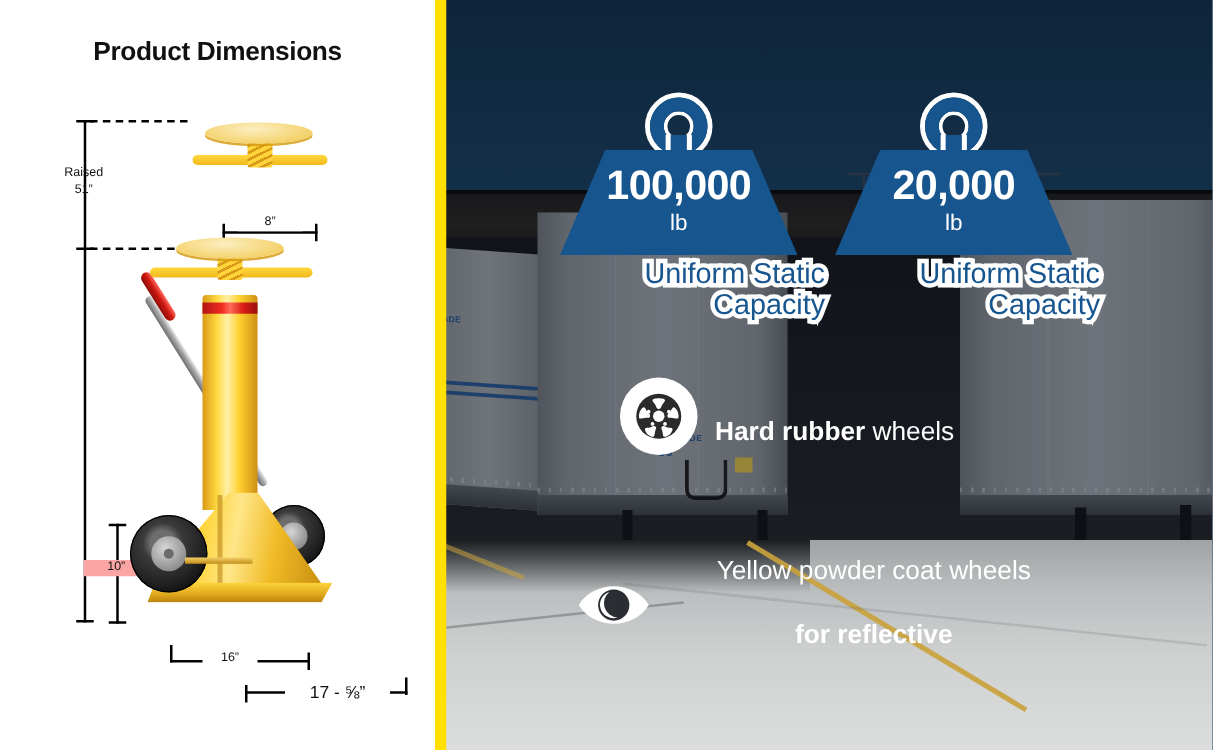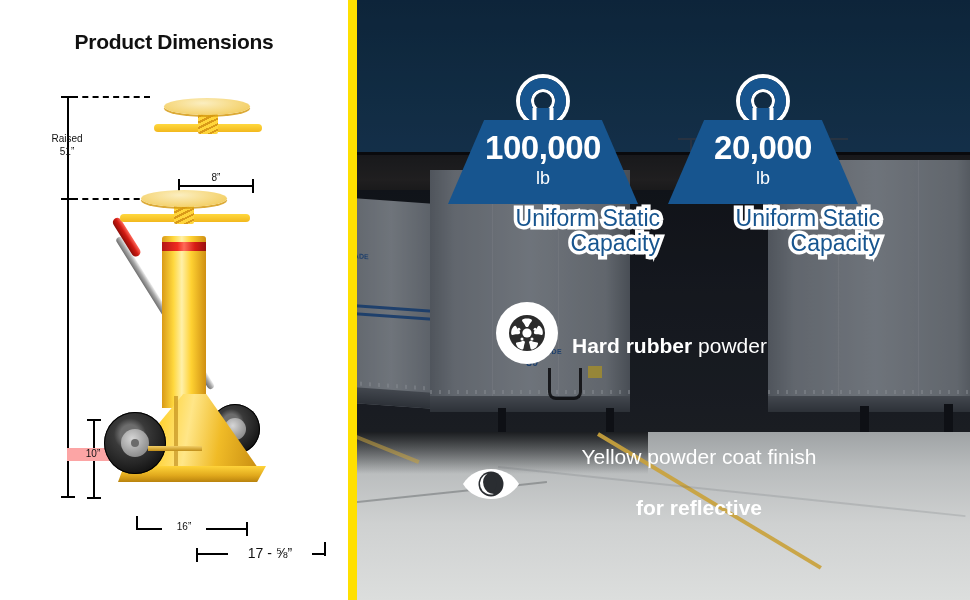--- a/index.html
+++ b/index.html
@@ -465,33 +465,33 @@
           <g fill="#ffffff">
             <path d="M22 7.6 c2.6 0 5.0 0.7 5.0 1.6 c0 1.2 -1.8 2.6 -2.6 4.3 c-0.7 1.5 -0.8 2.6 -2.4 2.6 s-1.7 -1.1 -2.4 -2.6 c-0.8 -1.7 -2.6 -3.1 -2.6 -4.3 c0 -0.9 2.4 -1.6 5.0 -1.6 Z"></path>
             <path d="M37.2 18.3 c0.8 2.5 0.9 5.0 0.1 5.4 c-1.1 0.6 -3.2 -0.5 -5.1 -0.5 c-1.7 0 -2.7 0.4 -3.2 -1.1 c-0.5 -1.5 0.6 -2.0 1.8 -3.3 c1.3 -1.4 1.8 -3.7 2.9 -4.0 c0.8 -0.2 2.6 1.5 3.5 3.5 Z"></path>
             <path d="M31.1 36.4 c-2.1 1.6 -4.4 2.5 -5.1 1.9 c-0.9 -0.8 -0.7 -3.1 -1.3 -4.9 c-0.5 -1.6 -1.2 -2.4 0.1 -3.3 c1.3 -0.9 2.0 0.0 3.6 0.6 c1.8 0.6 4.1 0.2 4.6 1.2 c0.4 0.8 -0.8 3.0 -1.9 4.5 Z"></path>
             <path d="M12.9 36.4 c-1.1 -1.5 -2.3 -3.7 -1.9 -4.5 c0.5 -1.0 2.8 -0.6 4.6 -1.2 c1.6 -0.6 2.3 -1.5 3.6 -0.6 c1.3 0.9 0.6 1.7 0.1 3.3 c-0.6 1.8 -0.4 4.1 -1.3 4.9 c-0.7 0.6 -3.0 -0.3 -5.1 -1.9 Z"></path>
             <path d="M6.8 18.3 c0.9 -2.0 2.7 -3.7 3.5 -3.5 c1.1 0.3 1.6 2.6 2.9 4.0 c1.2 1.3 2.3 1.8 1.8 3.3 c-0.5 1.5 -1.5 1.1 -3.2 1.1 c-1.9 0.0 -4.0 1.1 -5.1 0.5 c-0.8 -0.4 -0.7 -2.9 0.1 -5.4 Z"></path>
           </g>
         </svg>
       </div>
       <div class="ftext" style="margin-left:14px;">
-        <b>Hard rubber</b><span> powder</span>
+        <b>Hard rubber</b><span> wheels</span>
       </div>
     </div>
 
     <div class="feature" style="left:122px; top:418px; align-items:center;">
       <div class="eye-wrap">
         <svg class="eye-icon-svg" width="80" height="48" viewBox="0 0 80 48">
           <path d="M2 24 C14 4, 46 4, 58 24 C46 44, 14 44, 2 24 Z" fill="#ffffff"></path>
           <circle cx="30" cy="24" r="12.5" fill="#2a2d31"></circle>
           <path d="M30 13 a11 11 0 0 1 0 22 a14 14 0 0 0 0 -22 Z" fill="#2a2d31"></path>
           <path d="M26.5 13.5 a11.5 11.5 0 0 0 6.5 20.5 a9 9 0 0 1 -6.5 -20.5 Z" fill="#ffffff"></path>
         </svg>
       </div>
       <div class="ftext" style="margin-left:36px; text-align:center; width:262px;">
-        <div>Yellow powder coat finish</div>
+        <div>Yellow powder coat wheels</div>
         <div style="font-weight:bold;">for reflective</div>
       </div>
     </div>
 
   </div>
 </div>
 
 </body></html>

